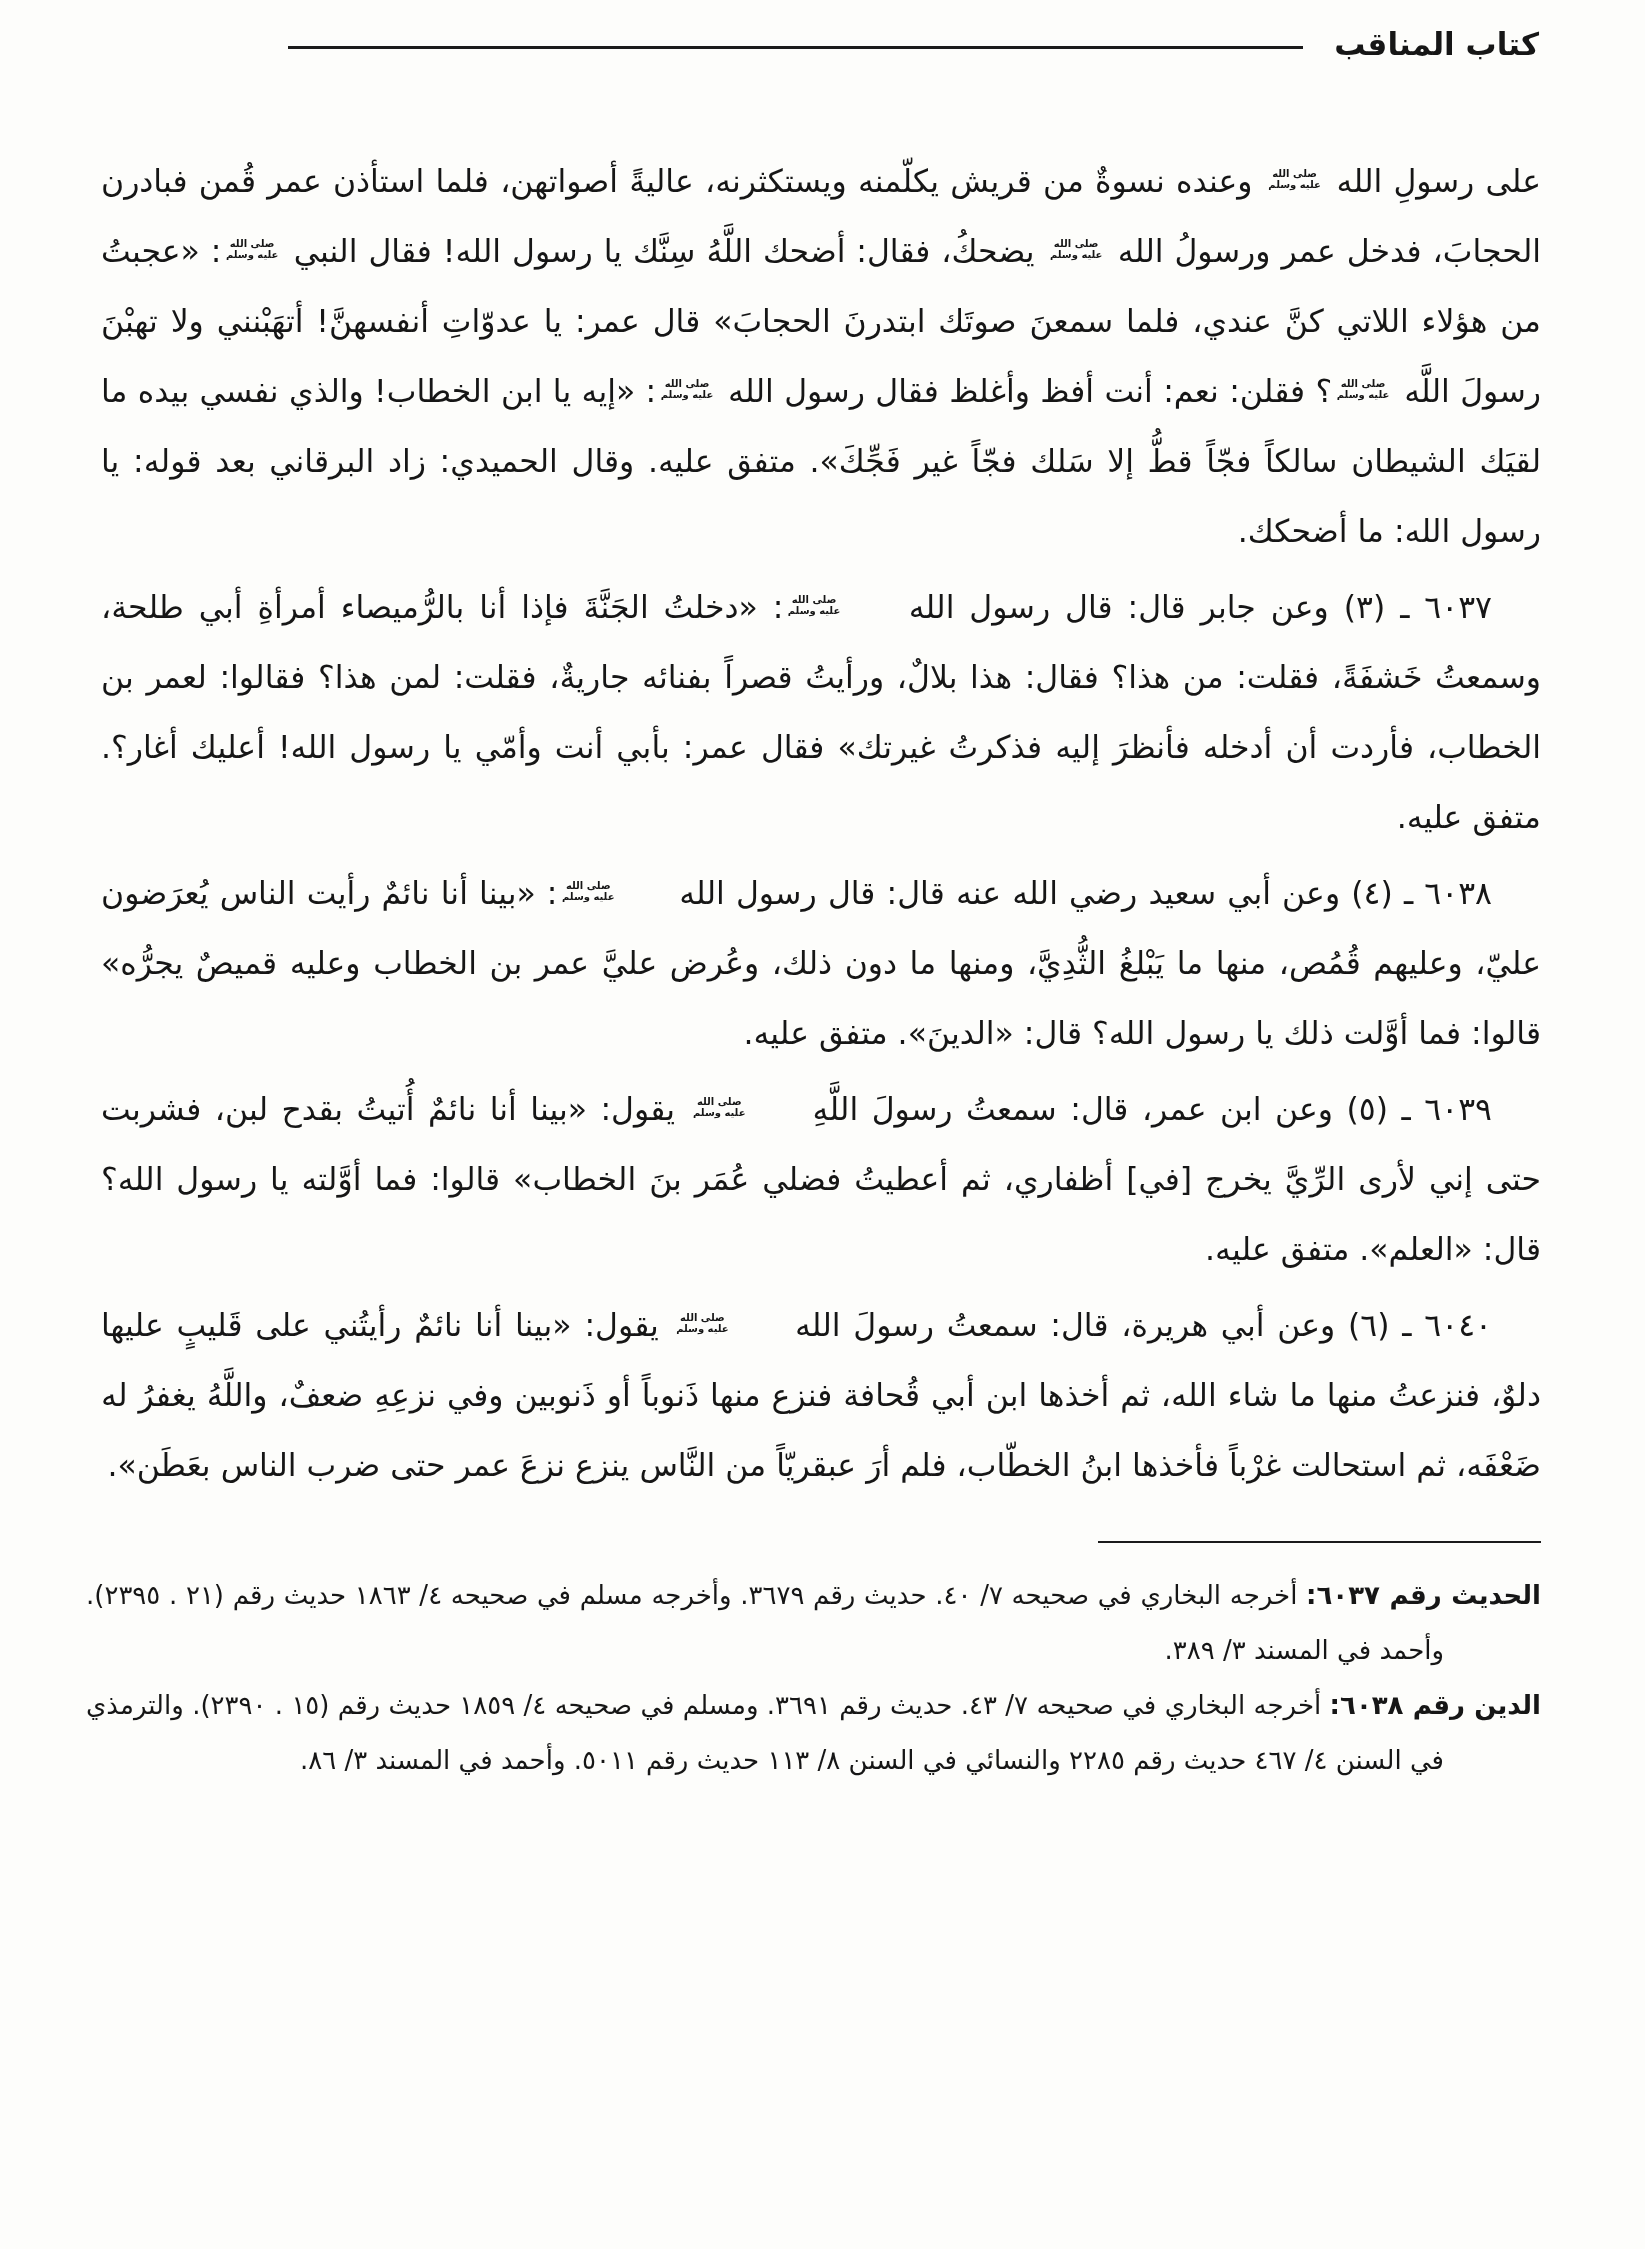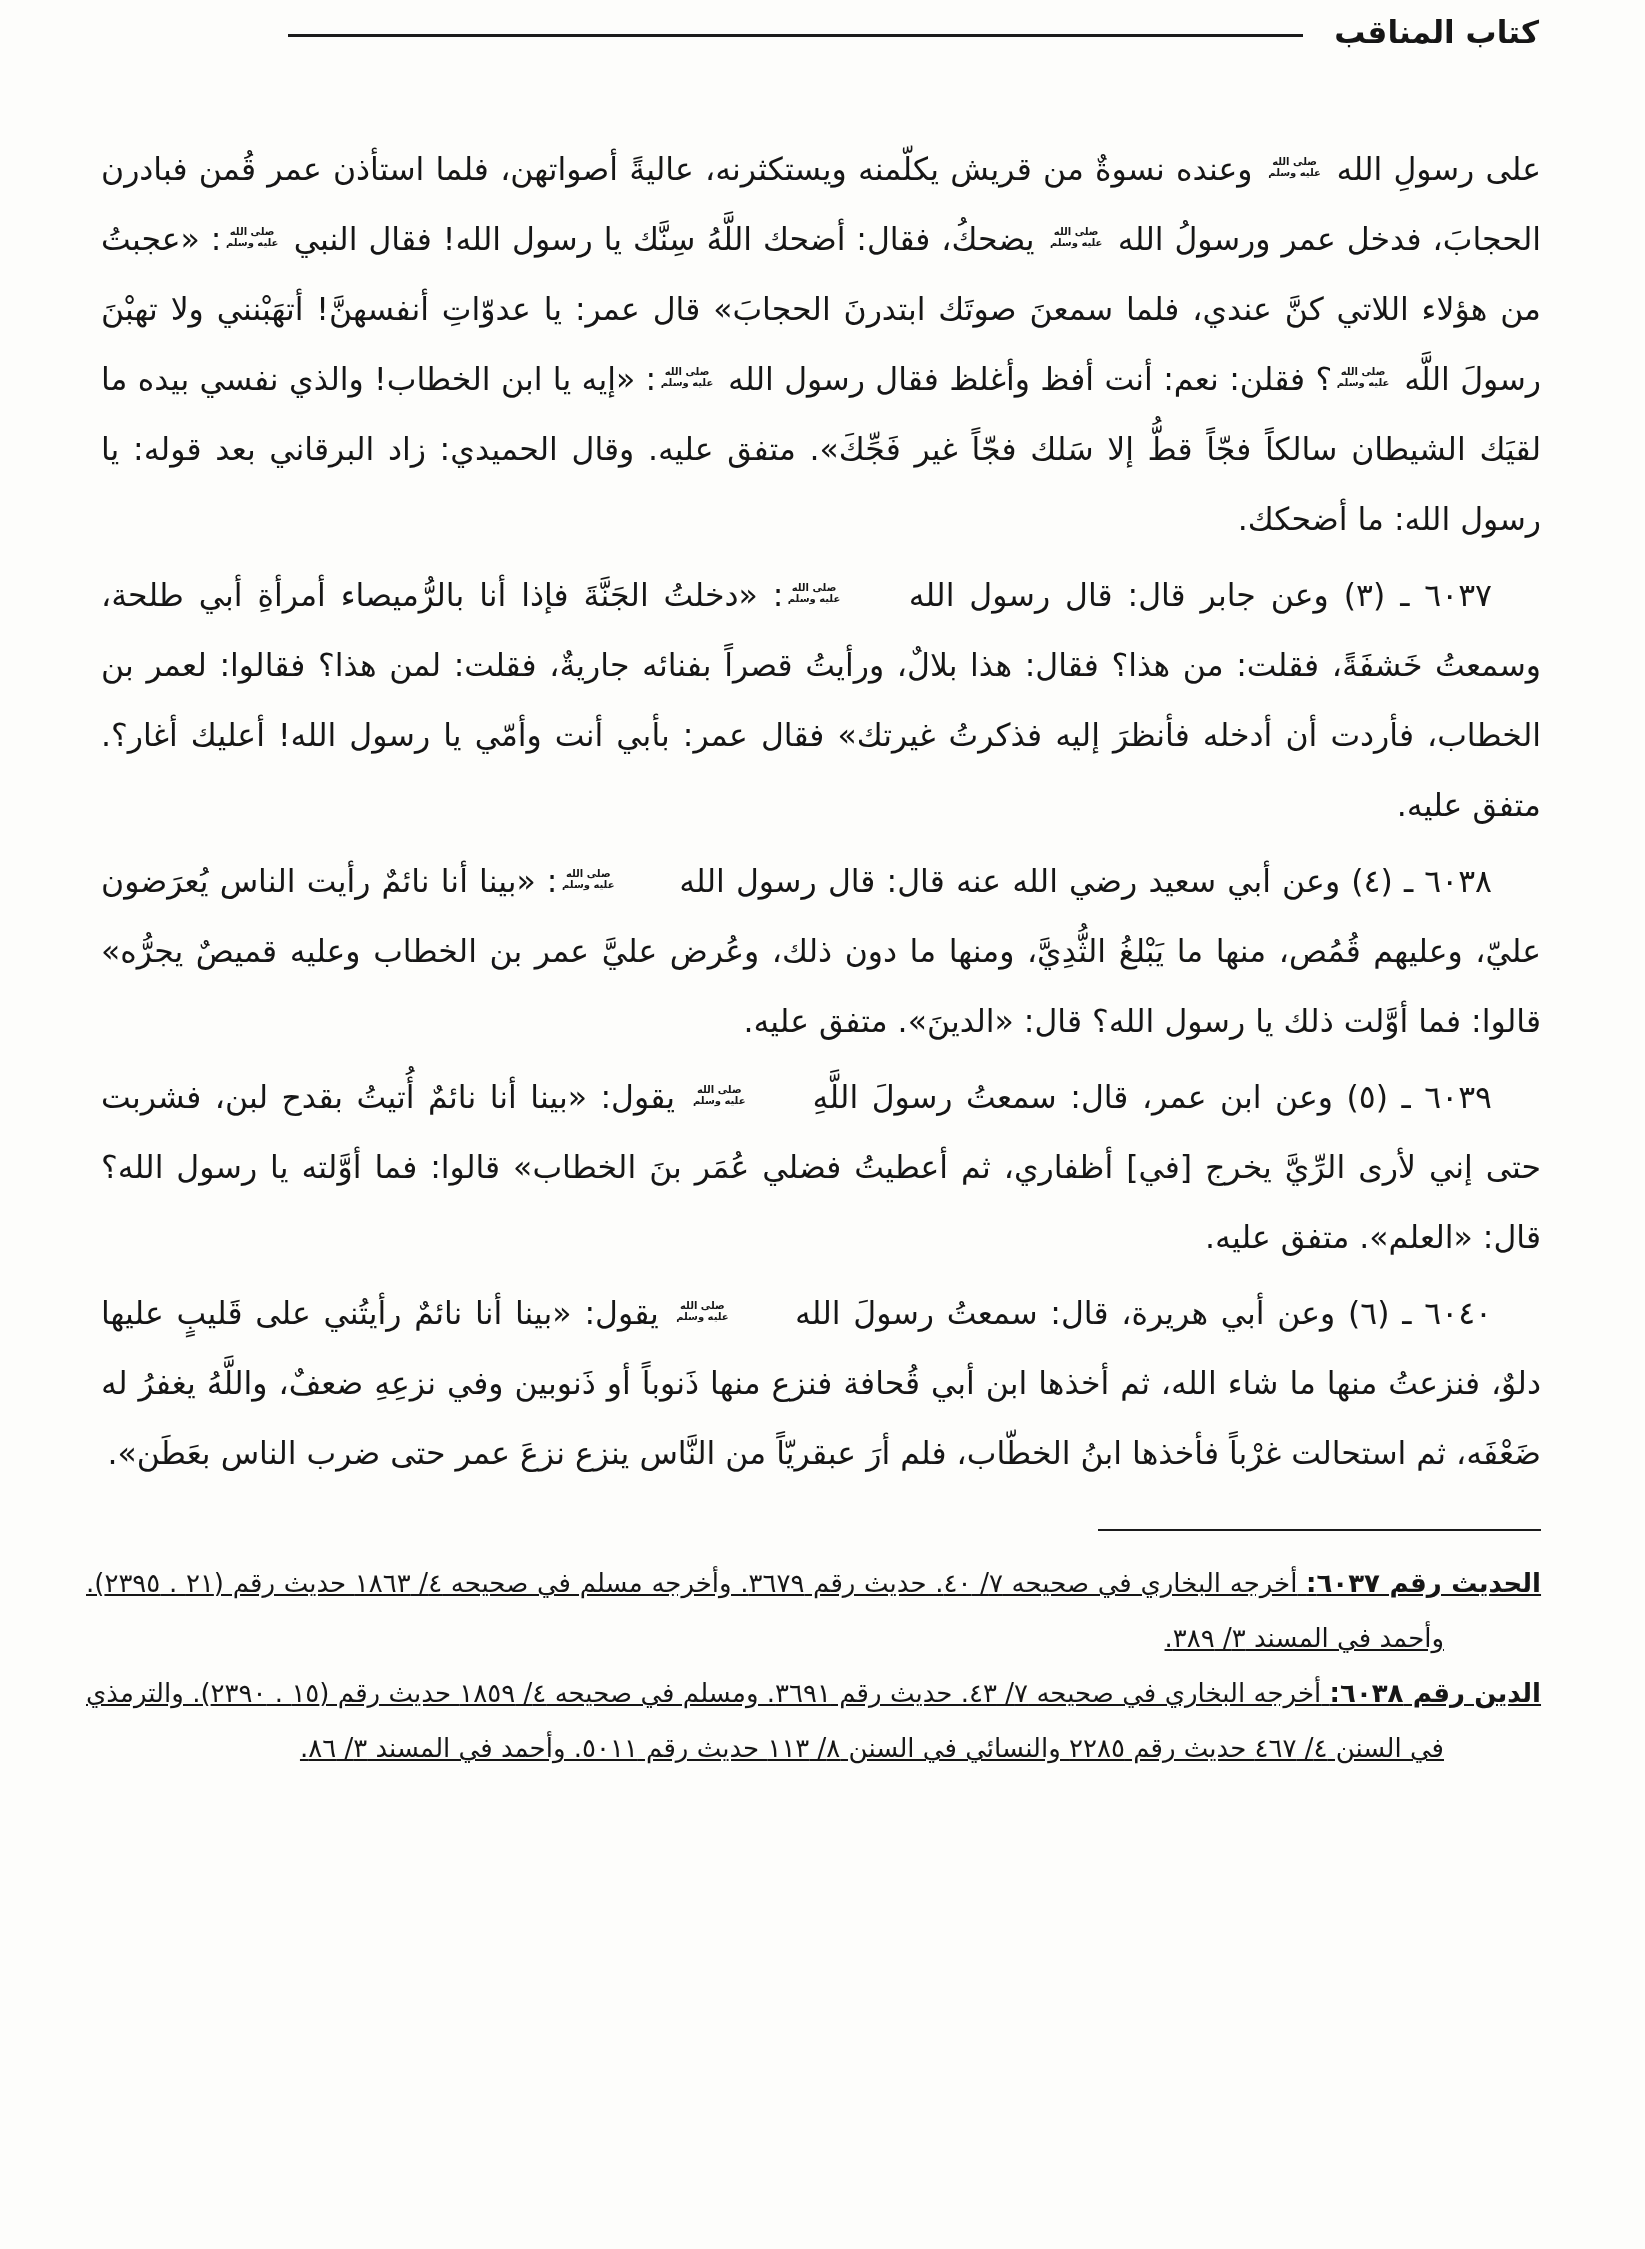--- a/index.html
+++ b/index.html
@@ -12,21 +12,21 @@
     color: #161616;
     direction: rtl;
     font-family: "DejaVu Sans", sans-serif;
     overflow: hidden;
   }
   
   .page-header {
     display: flex;
     align-items: center;
     gap: 31.5px;
-    padding: 12px 106px 0 288px;
+    padding: 24px 106px 0 288px;
   }
   .book-title {
     font-size: 31px;
     font-weight: 700;
     white-space: nowrap;
     line-height: 1.3;
   }
   .header-rule {
     flex: 1;
     height: 2.7px;
@@ -50,21 +50,20 @@
     line-height: 1.12;
     font-weight: 700;
     text-align: center;
     margin: 0 4.5px;
     transform: translateY(-4.5px);
   }
   .saw span { display: block; }
   
   .footnotes {
     padding: 34px 104px 0 86px;
-    text-decoration: underline;
   }
   .footnote-rule {
     width: 443px;
     height: 1.8px;
     background: #1b1b1b;
     margin-bottom: 25px;
   }
   .footnote {
     font-size: 26px;
     line-height: 2.12;

